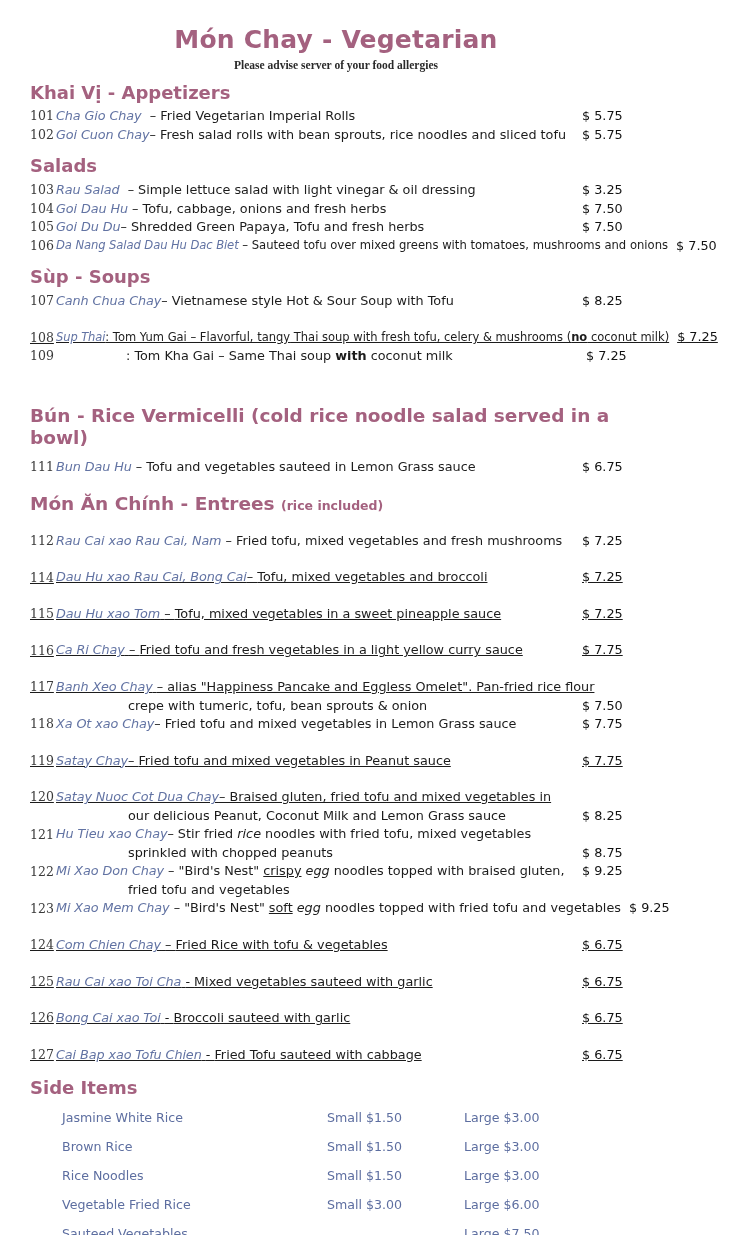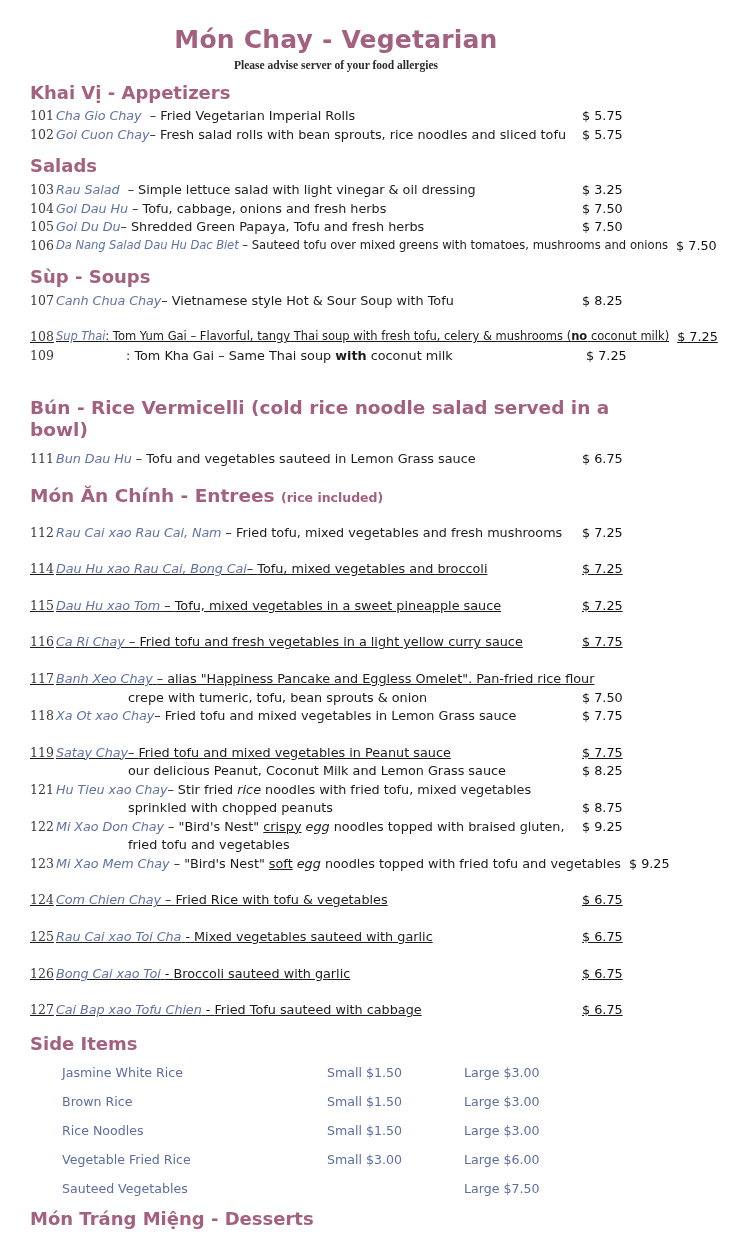--- a/index.html
+++ b/index.html
@@ -46,21 +46,21 @@
   .sect.big { font-size:18.5px; }
   .sect .note {
     font-size:12.5px;
     color:#a4617f;
   }
 
   
   .rows { margin:0 0 0 2px; }
   .row {
     display:flex;
-    align-items:flex-start;
+    align-items:center;
     line-height:1.45;
     font-size:12.8px;
     font-family:"DejaVu Sans", sans-serif;
     color:#1c1c1c;
   }
   .row.sp2 { margin-top:18px;text-decoration:underline; }
   .num {
     width:28px;
     flex:0 0 28px;
     text-align:left;
@@ -170,21 +170,21 @@
       <span class="desc"><span class="vn">Sup Thai</span><span>: Tom Yum Gai – Flavorful, </span><span class="u">tangy</span><span> Thai soup with fresh tofu, celery &amp; mushrooms (</span><span class="b">no</span><span> coconut milk)</span></span>
       <span class="price narrow">$ 7.25</span>
     </div>
     <div class="row">
       <span class="num">109</span>
       <span class="desc" style="padding-left:70px;"><span>:   Tom Kha  Gai – Same Thai soup </span><span class="b">with</span><span> coconut milk</span></span>
       <span class="price" style="flex:0 0 60px;">$ 7.25</span>
     </div>
   </div>
 
-  <div class="sect big" style="margin-top:32px;">Bún - Rice Vermicelli (cold rice noodle salad served in a bowl)</div>
+  <div class="sect big" style="margin-top:40px;">Bún - Rice Vermicelli (cold rice noodle salad served in a bowl)</div>
   <div class="rows" style="margin-top:10px;">
     <div class="row">
       <span class="num">111</span>
       <span class="desc"><span class="vn">Bun Dau Hu</span> <span>– </span> <span>Tofu and vegetables sauteed in Lemon Grass sauce</span></span>
       <span class="price">$ 6.75</span>
     </div>
   </div>
 
   <div class="sect big" style="margin-top:16px;">
     <span>Món Ăn Chính - Entrees</span>
@@ -227,20 +227,25 @@
       <span class="desc"><span class="vn">Xa Ot xao Chay</span><span>– </span><span>Fried tofu and mixed vegetables in Lemon Grass sauce</span></span>
       <span class="price">$ 7.75</span>
     </div>
 
     <div class="row sp2">
       <span class="num">119</span>
       <span class="desc"><span class="vn">Satay Chay</span><span>– </span><span>Fried tofu and mixed vegetables in Peanut sauce</span></span>
       <span class="price">$ 7.75</span>
     </div>
 
+    <div class="row sp2">
+      <span class="num">120</span>
+      <span class="desc"><span class="vn">Satay Nuoc Cot Dua Chay</span><span>– Braised gluten, fried tofu and mixed vegetables in</span></span>
+      <span class="price"></span>
+    </div>
     <div class="cont">
       <span class="indent deep">our delicious Peanut, Coconut Milk and Lemon Grass sauce</span>
       <span class="price">$ 8.25</span>
     </div>
 
     <div class="row">
       <span class="num">121</span>
       <span class="desc"><span class="vn">Hu Tieu xao Chay</span><span>– Stir fried </span><span class="i">rice</span><span> noodles with fried tofu, mixed vegetables</span></span>
       <span class="price"></span>
     </div>

